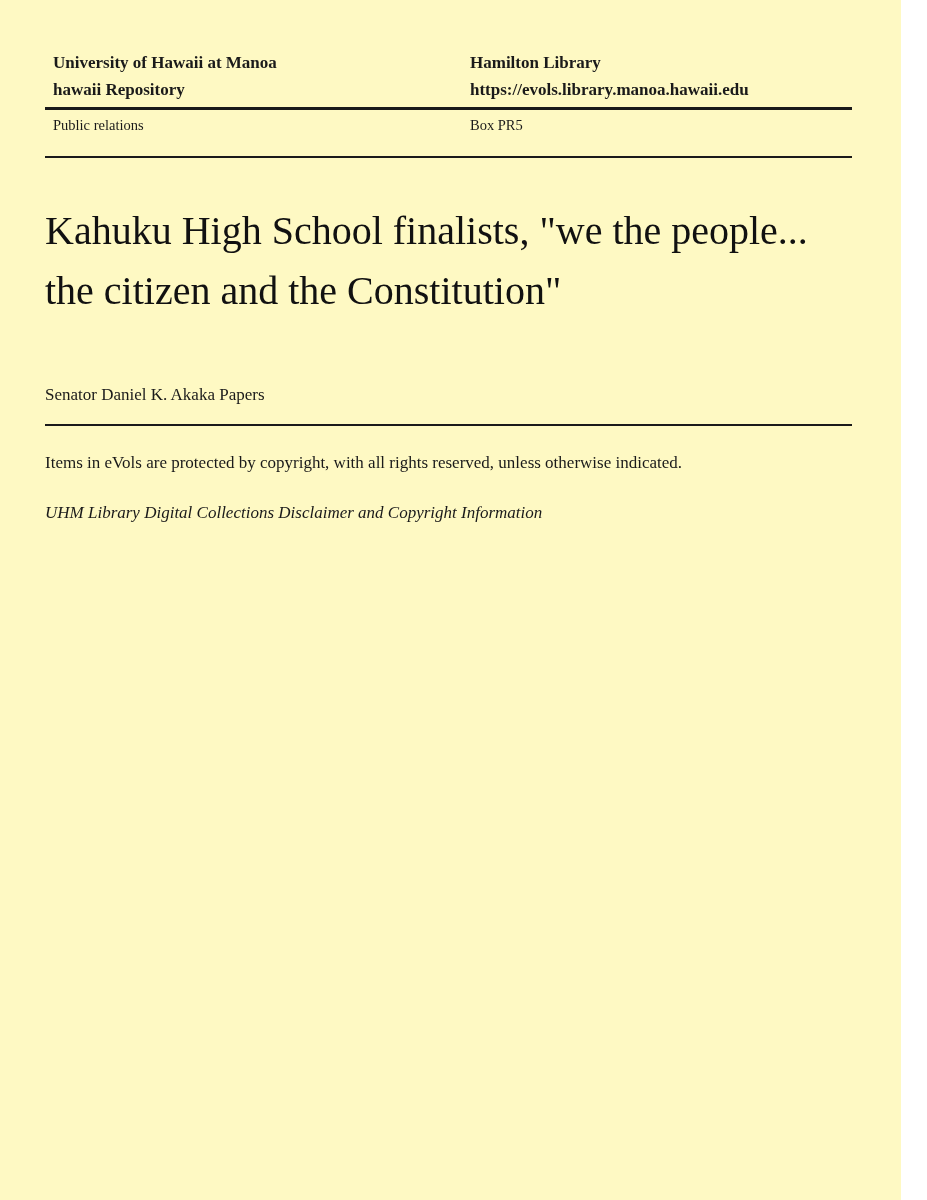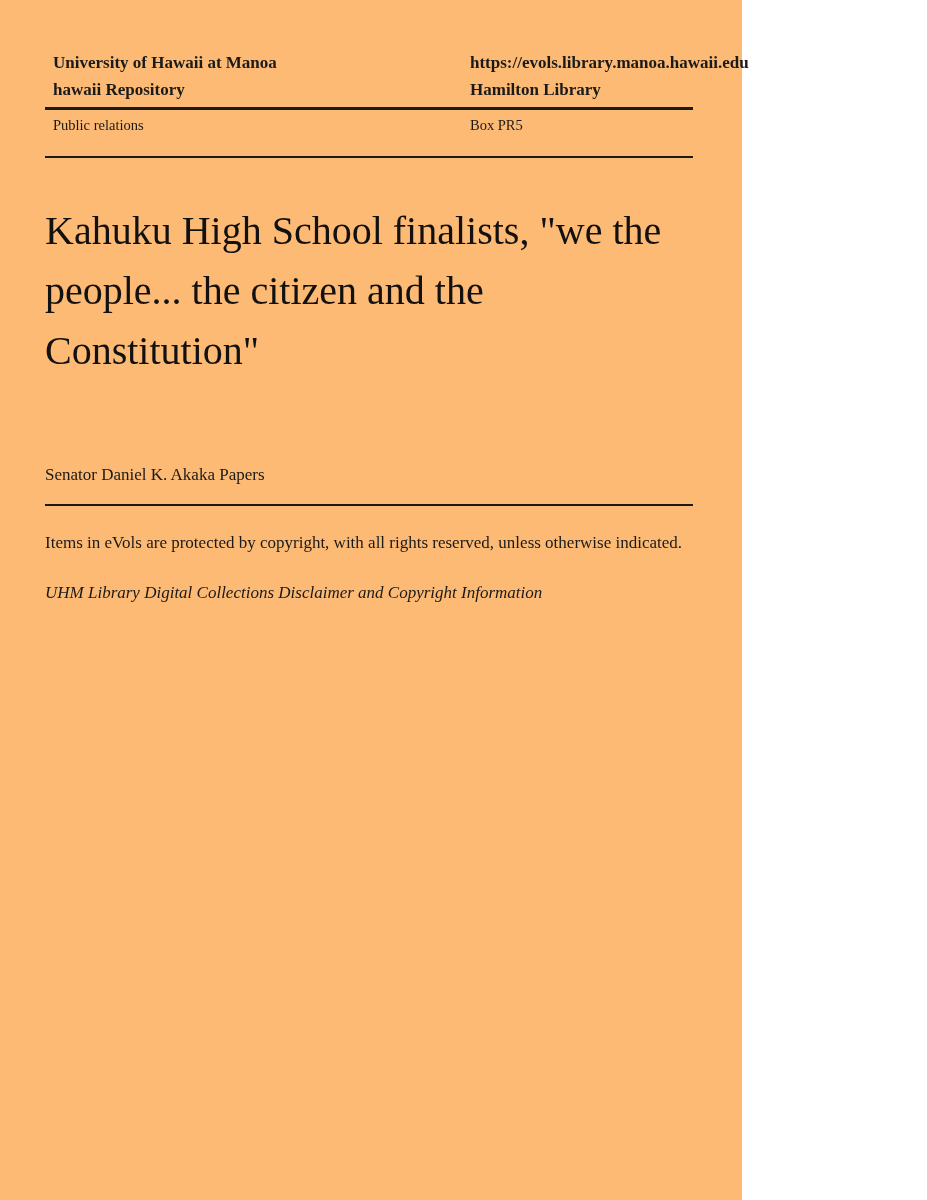--- a/index.html
+++ b/index.html
@@ -6,23 +6,23 @@
   html, body { background: #ffffff; }
   body {
     width: 927px;
     height: 1200px;
     font-family: "Liberation Serif", "DejaVu Serif", serif;
     color: #1a1a1a;
     position: relative;
     overflow: hidden;
   }
   .page {
-    width: 742px;
+    width: 901px;
     height: 1200px;
-    background: #fdba74;
+    background: #fef9c3;
     padding: 49px 49px 0 45px;
   }
   
   .header-grid {
     display: grid;
     grid-template-columns: 417px 1fr;
   }
   .header-grid .cell { padding-left: 8px; }
   .hdr-bold {
     font-weight: 700;
@@ -48,21 +48,21 @@
   .doc-title {
     margin-top: 43px;
     max-width: 795px;
     font-size: 40px;
     line-height: 60px;
     font-weight: 400;
     color: #111111;
   }
   
   .citation {
-    margin-top: 81px;
+    margin-top: 61px;
     font-size: 17px;
     line-height: 26px;
   }
   .citation .line { display: block; }
   .citation .link, .footer .link {
     color: #1a1a1a;
     text-decoration: none;
     cursor: pointer;
   }
   .divider { margin-top: 16px; }
@@ -84,22 +84,22 @@
 
 <div class="page">
 
   <div class="header">
     <div class="header-grid">
       <div class="cell">
         <div class="hdr-bold">University of Hawaii at Manoa</div>
         <div class="hdr-bold">hawaii Repository</div>
       </div>
       <div class="cell">
+        <div class="hdr-bold">Hamilton Library</div>
         <div class="hdr-bold">https://evols.library.manoa.hawaii.edu</div>
-        <div class="hdr-bold">Hamilton Library</div>
       </div>
     </div>
     <div class="rule thick"></div>
     <div class="header-grid sub-row">
       <div class="cell">Public relations</div>
       <div class="cell">Box PR5</div>
     </div>
     <div class="rule thin"></div>
   </div>
 

